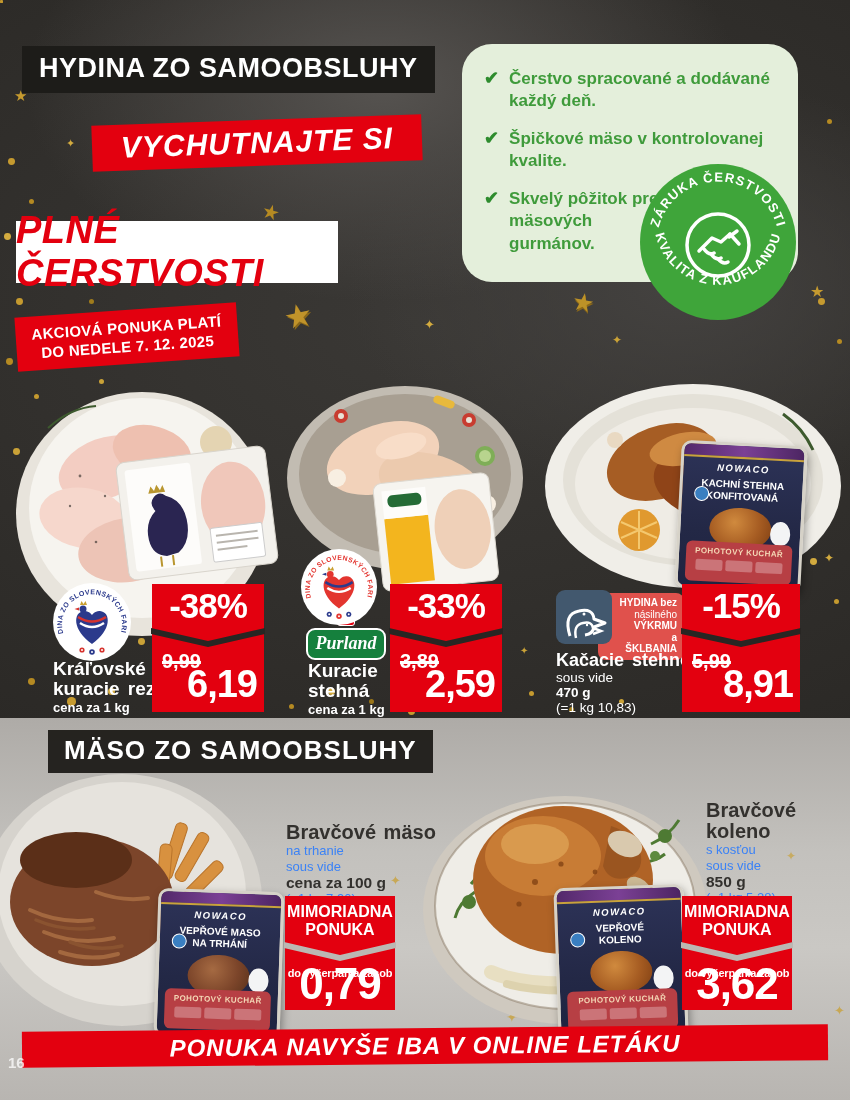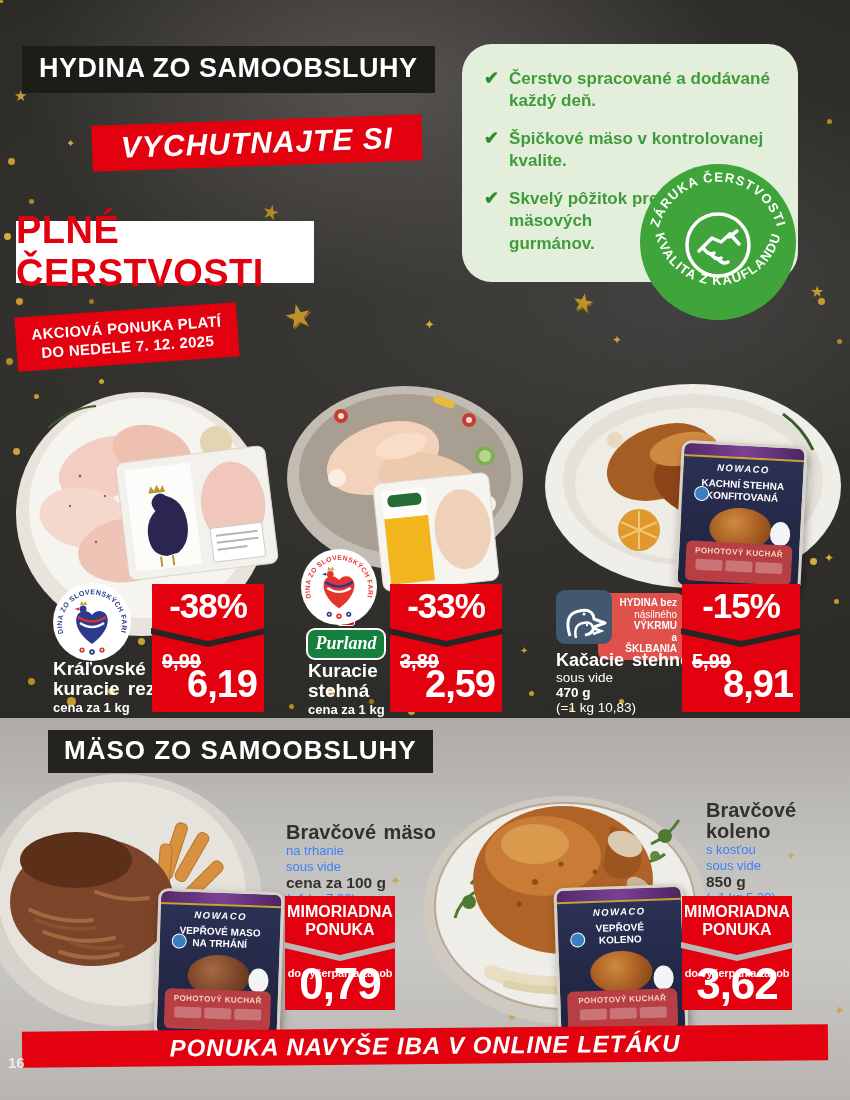--- a/index.html
+++ b/index.html
@@ -18,21 +18,21 @@
 
   
   .hydina-banner{left:22px;top:46px;background:#1d1c19;color:#fff;
     font-weight:800;font-size:27px;letter-spacing:.5px;padding:7px 17px 9px;white-space:nowrap;}
   .tag-red{left:92px;top:120px;width:330px;height:46px;background:#e3000f;
     transform:rotate(-2deg);display:flex;align-items:center;justify-content:center;
     color:#fff;font-style:italic;font-weight:900;font-size:30px;letter-spacing:1px;}
   .tag-white{background:#fff;color:#e3000f;display:flex;align-items:center;justify-content:center;
     font-weight:900;}
   .tag-w1{left:106px;top:164px;width:248px;height:57px;font-size:44px;letter-spacing:1px;}
-  .tag-w2{left:16px;top:221px;width:298px;height:62px;font-size:38px;letter-spacing:.5px;}
+  .tag-w2{left:16px;top:221px;width:322px;height:62px;font-size:38px;letter-spacing:.5px;font-style:italic;}
 
   
   .benefits{left:462px;top:44px;width:336px;height:238px;background:#e4efdb;border-radius:30px;}
   .benefits ul{list-style:none;margin:0;padding:24px 18px 0 22px;}
   .benefits li{display:flex;gap:10px;margin-bottom:15px;color:#3f9b3b;
     font-size:17px;line-height:1.32;font-weight:600;}
   .benefits li:nth-child(3){width:180px;}
   .benefits .chk{color:#2e8c2e;font-weight:900;font-size:18px;line-height:1.2;}
 
   

